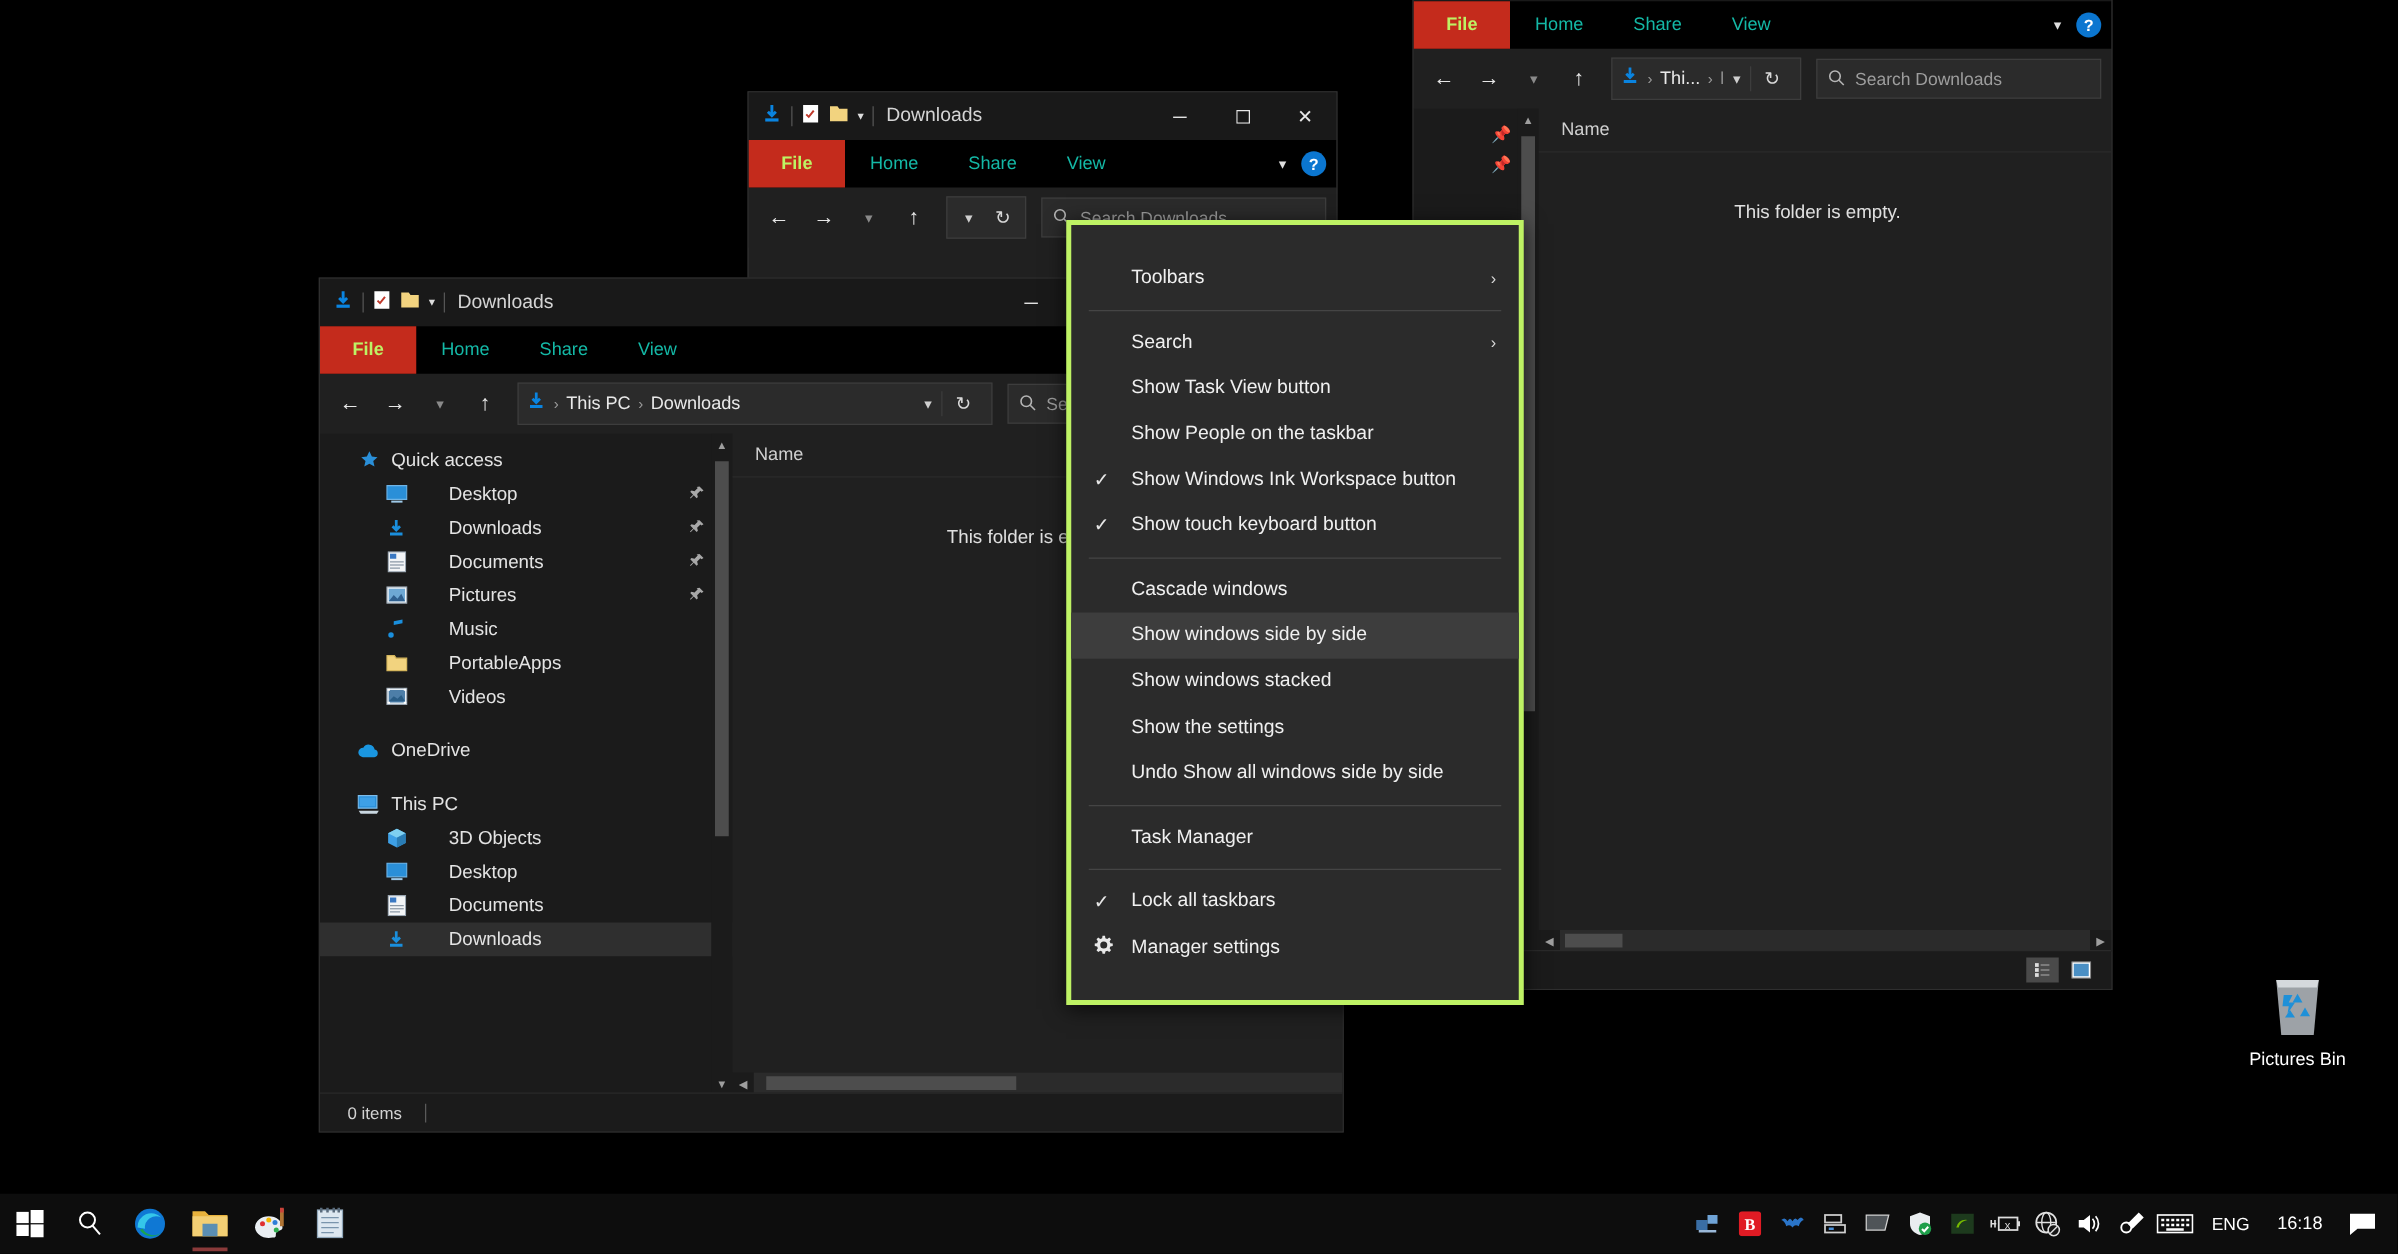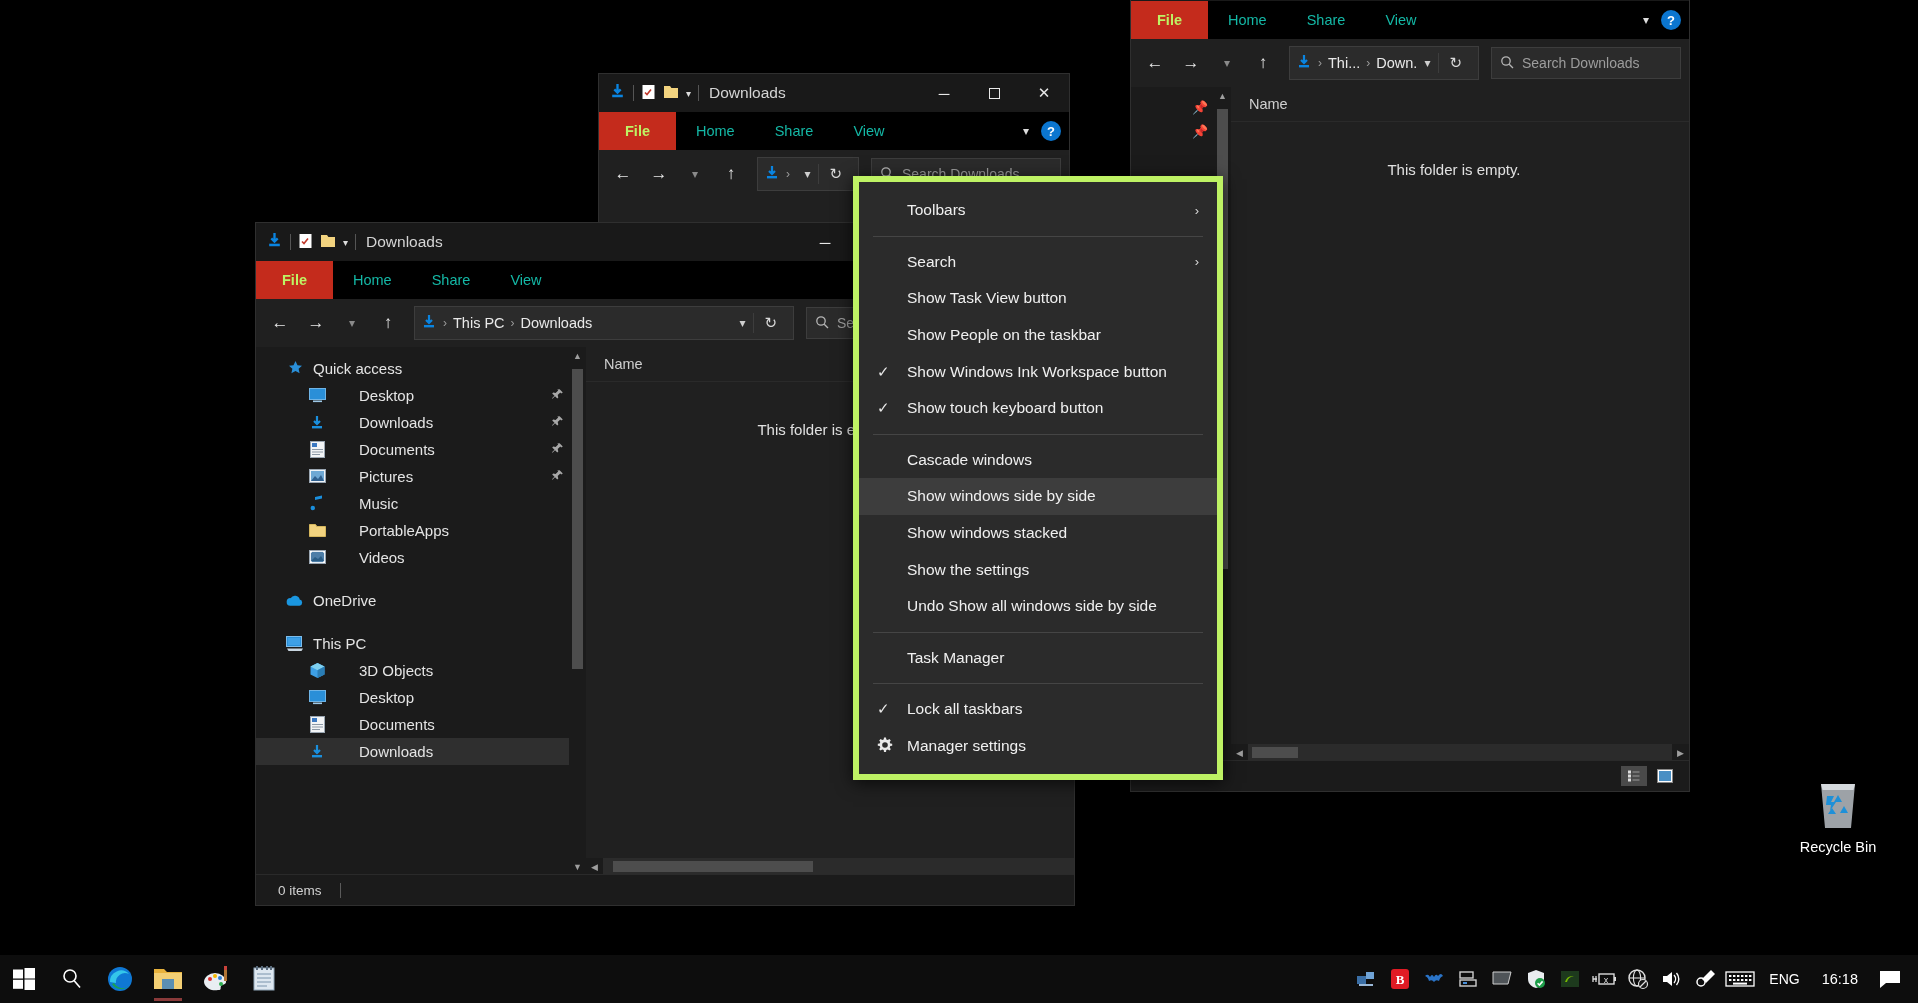--- a/index.html
+++ b/index.html
@@ -85,21 +85,21 @@
     margin-left: 6px;
     font-size:14.5px;
     min-width: 0;
   }
   .crumbs { display:flex; align-items:center; gap:6px; flex:1; overflow:hidden; white-space:nowrap; color:#e9e9e9;}
   .crumb-sep { color:#9a9a9a; font-size:12px; }
   .addr-caret { color:#cfcfcf; font-size:12px; padding:0 8px;}
   .addr-div { width:1px; height:20px; background:#3d3d3d;}
   .refresh { color:#d8d8d8; font-size:15px; padding: 0 10px; }
   .searchbox {
-    width: 190px; height:32px;
+    width: 228px; height:32px;
     border:1px solid #3d3d3d; background:#2b2b2b;
     display:flex; align-items:center; gap:8px;
     padding: 0 8px;
     margin-left: 8px;
     font-size:14px; color:#9d9d9d;
     box-sizing: border-box;
   }
 
   .body-area { display:flex; position:absolute; left:0; right:0; top:124px; bottom:30px; }
   .navpane {
@@ -153,23 +153,23 @@
     background:#1b1b1b; display:flex; align-items:center;
   }
   .hscroll .arrow { width:17px; text-align:center; color:#9e9e9e; font-size:9px;}
   .hscroll .track { flex:1; height:17px; background:#2b2b2b; position:relative;}
   .hscroll .thumb { position:absolute; top:3px; height:11px; background:#4d4d4d;}
 
   
   .ctxmenu {
     position:absolute;
     background:#2b2b2b;
-    border:6px solid #bef264;
+    border:4px solid #bef264;
     box-shadow: 0 3px 16px rgba(0,0,0,.7);
-    padding: 10px 0;
+    padding: 24px 0;
     z-index: 100;
   }
   .ctxitem {
     height:36.6px; display:flex; align-items:center;
     font-size:15.5px; color:#f0f0f0;
     padding-left: 18px; position:relative;
   }
   .ctxitem.hl { background:#3d3d3d; }
   .ctx-check { width:30px; font-size:15px; color:#e8e8e8; display:inline-block;}
   .ctx-gear  { width:30px; font-size:15px; color:#e8e8e8; display:inline-block;}
@@ -722,21 +722,21 @@
         <path d="M8 6 L42 6 L38 50 L12 50 Z" fill="#b9bec4" opacity="0.85"></path>
         <path d="M8 6 L42 6 L40.5 12 L9.5 12 Z" fill="#d5d9dd"></path>
         <path d="M14 18 h7 l-3 6 h5 l-6 9 1-6 h-5z" fill="#1e90d8"></path>
         <g fill="#1e90d8">
           <path d="M25 17 l4 7 h-8z"></path>
           <path d="M31 28 l-4 7 h8z"></path>
           <path d="M19 30 l4 6 h-8z"></path>
         </g>
       </svg>
     </span>
-    <span>Recycle Bin</span>
+    <span>Pictures Bin</span>
   </div>
 
   <div class="taskbar">
     <div class="tb-left">
       <div class="tb-btn">
         <svg width="22" height="22" viewBox="0 0 22 22">
           <rect x="0" y="1.5" width="10" height="9" fill="#fff"></rect>
             <rect x="11.5" y="0" width="10.5" height="10.5" fill="#fff"></rect>
           <rect x="0" y="11.8" width="10" height="9" fill="#fff"></rect>
             <rect x="11.5" y="11.5" width="10.5" height="10.5" fill="#fff"></rect>

